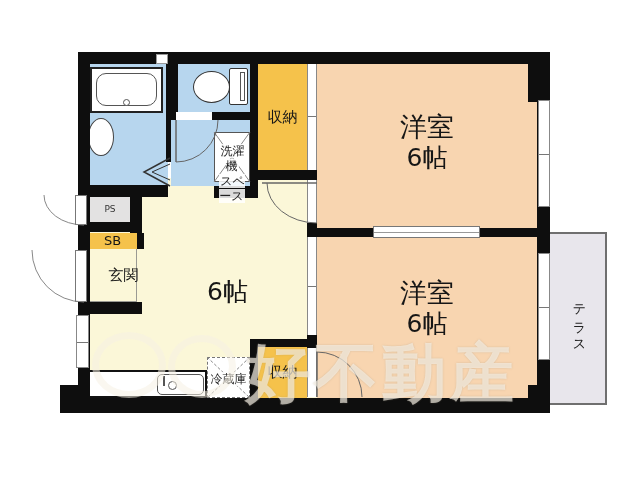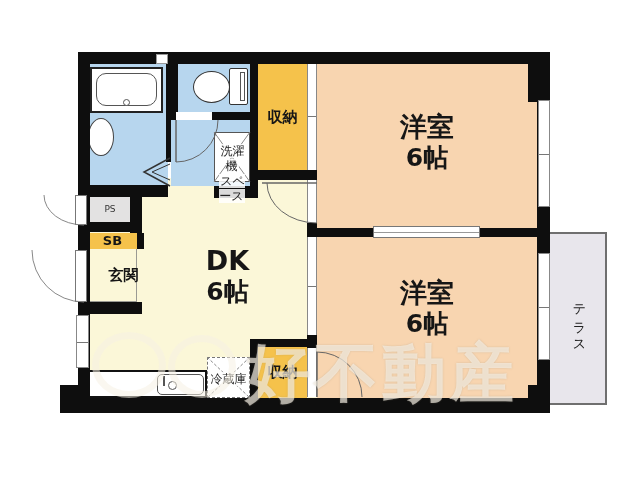--- a/index.html
+++ b/index.html
@@ -4,21 +4,21 @@
 <style>
   html,body{margin:0;padding:0;background:#fff;}
   #plan{position:relative;width:640px;height:480px;background:#ffffff;overflow:hidden;
         font-family:"DejaVu Sans","Liberation Sans",sans-serif;color:#161616;}
   #plan div{position:absolute;box-sizing:border-box;}
   .fill{z-index:1;}
   .fx{z-index:2;background:#fff;}
   .w{z-index:3;background:#0e0e0e;}
   .ov{z-index:4;background:#fff;}
   svg.overlay{position:absolute;left:0;top:0;z-index:5;pointer-events:none;}
-  .lbl{z-index:6;text-align:center;font-weight:bold;line-height:1.12;}
+  .lbl{z-index:6;text-align:center;font-weight:normal;line-height:1.12;}
   .peach{background:#f8d5b0;}
   .cream{background:#fbf7d8;}
   .orange{background:#f5c24b;}
   .blue{background:#b7d6ee;}
   .psgray{background:#e3e2e2;}
   .terr{background:#e8e6ec;border:2px solid #6f6f6f;border-left:none;}
   .tick{position:absolute;left:0;right:0;height:0;border-top:1px solid #777;}
   .winv{border:1px solid #888;}
   .slider{border-left:1px solid #888;border-right:1px solid #888;background:#fff;}
   .big{font-size:27px;}
@@ -136,21 +136,21 @@
 
   <div class="lbl big" style="left:317px;top:112px;width:220px;">
     <span>洋室</span><br>
     <span class="sz">6帖</span>
   </div>
   <div class="lbl big" style="left:317px;top:278px;width:220px;">
     <span>洋室</span><br>
     <span class="sz">6帖</span>
   </div>
   <div class="lbl big" style="left:145px;top:246px;width:165px;">
-    <span>DK</span><br>
+    <br>
     <span class="sz">6帖</span>
   </div>
   <div class="lbl mid" style="left:88px;top:267px;width:71px;">玄関</div>
   <div class="lbl" style="left:88px;top:234px;width:49px;font-size:13px;">SB</div>
   <div class="lbl small" style="left:90px;top:204px;width:40px;">PS</div>
   <div class="lbl mid" style="left:258px;top:109px;width:49px;">収納</div>
   <div class="lbl mid" style="left:258px;top:364px;width:49px;">収納</div>
   <div class="lbl tiny" style="left:214px;top:144px;width:36px;">
     <span>洗濯機</span><br>
     <span>スペース</span>

